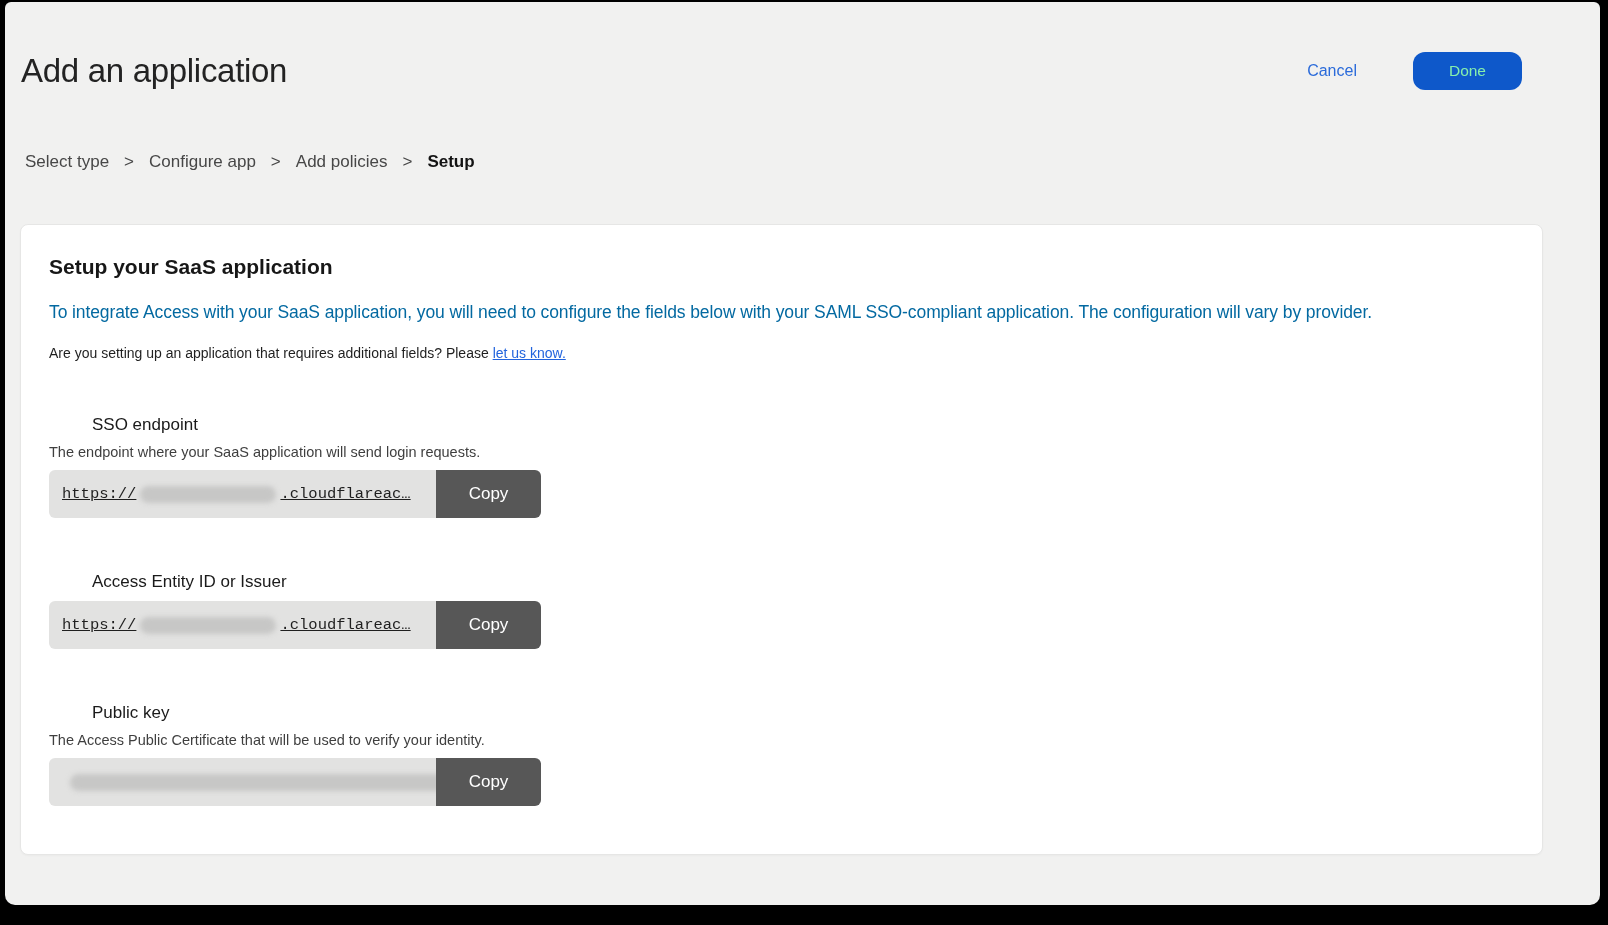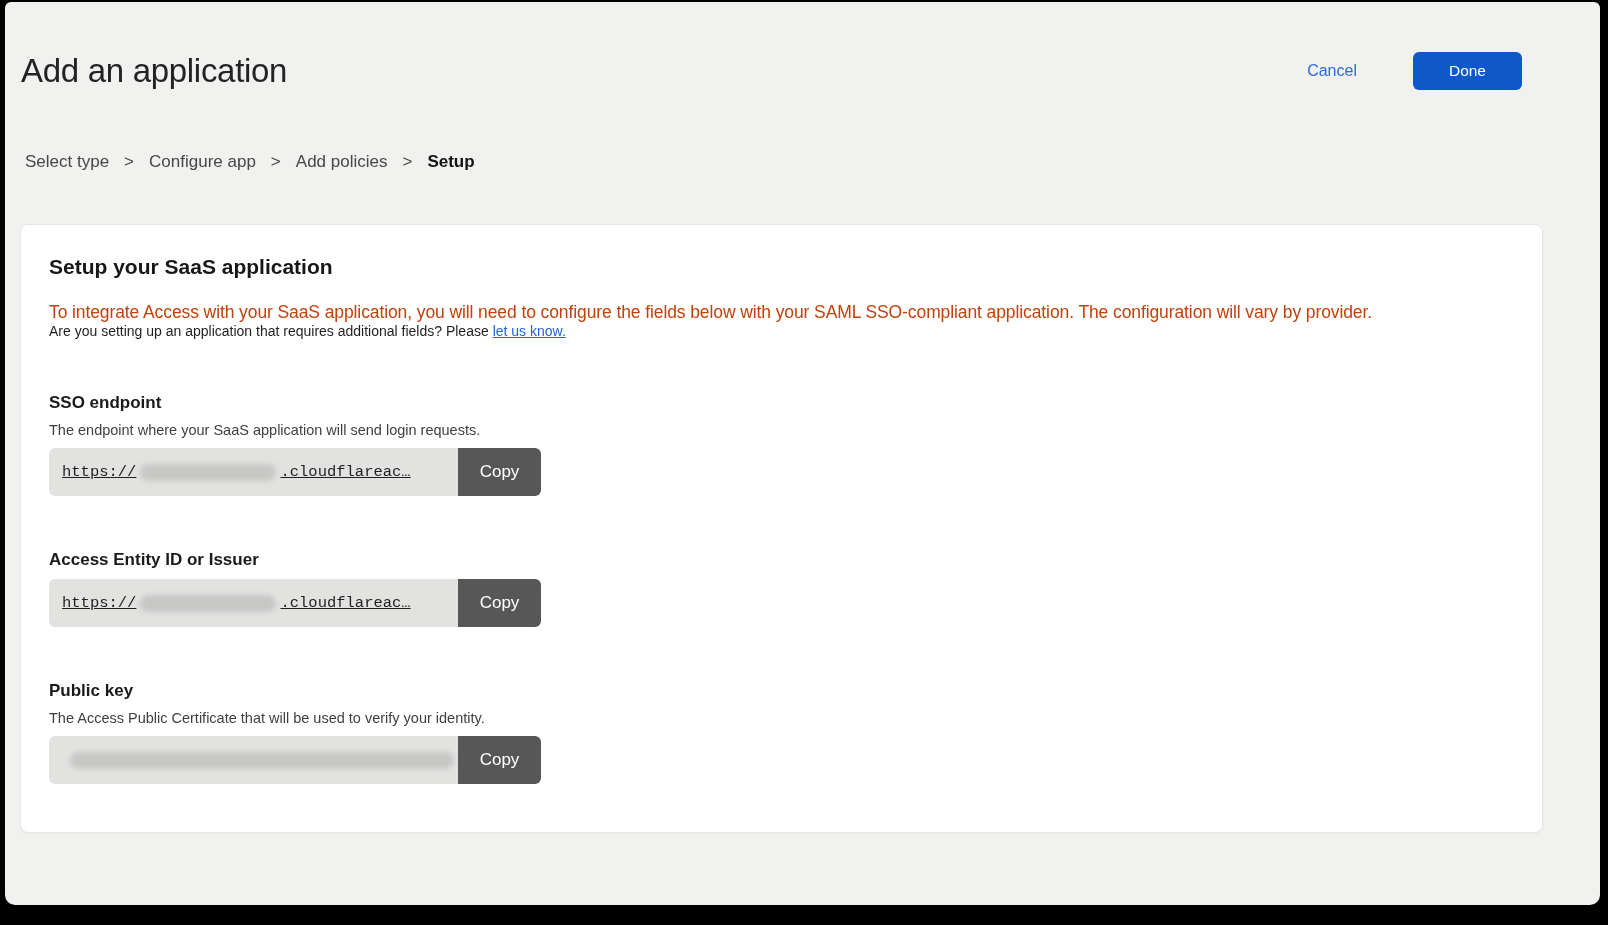--- a/index.html
+++ b/index.html
@@ -37,23 +37,23 @@
     gap: 56px;
   }
   .cancel-link {
     font-size: 16px;
     color: #2b6bda;
     cursor: pointer;
     text-decoration: none;
   }
   .done-btn {
     background: #0e58ca;
-    color: #ffffff;
+    color: #86efac;
     border: none;
-    border-radius: 6px;
+    border-radius: 12px;
     font-family: "Liberation Sans", sans-serif;
     font-size: 15.5px;
     padding: 10px 36px;
     cursor: pointer;
   }
   
   .breadcrumb {
     margin: 62px 0 0 20px;
     font-size: 17px;
     color: #474747;
@@ -75,39 +75,41 @@
     box-shadow: 0 1px 2px rgba(0,0,0,0.03);
   }
   .card-heading {
     font-size: 21px;
     font-weight: 700;
     color: #171717;
     margin-bottom: 23px;
   }
   .card-intro {
     font-size: 17.5px;
-    color: #c2410c;
+    color: #0369a1;
+    margin-bottom: 22px;
     letter-spacing: -0.1px;
   }
   .card-note {
     font-size: 14px;
     color: #1f1f1f;
   }
   .card-note a {
     color: #2264dd;
     text-decoration: underline;
     cursor: pointer;
   }
   
   .field { margin-top: 54px; }
   .field-label {
     font-size: 17px;
-    font-weight: 700;
+    font-weight: 400;
     color: #1a1a1a;
     margin-bottom: 9px;
+    margin-left: 43px;
   }
   .field-desc {
     font-size: 14.5px;
     color: #3f3f3f;
     margin-bottom: 10px;
   }
   .code-box {
     display: flex;
     width: 492px;
     height: 48px;
@@ -132,21 +134,21 @@
     height: 17px;
     background: #c7c7c6;
     border-radius: 9px;
     filter: blur(2.5px);
     margin: 0 4px;
     flex-shrink: 0;
   }
   .blob-sm { width: 136px; }
   .blob-lg { width: 384px; margin-left: 8px; }
   .copy-btn {
-    width: 83px;
+    width: 105px;
     flex-shrink: 0;
     background: #575757;
     border: none;
     color: #ffffff;
     font-family: "Liberation Sans", sans-serif;
     font-size: 17px;
     cursor: pointer;
   }
 </style>
 </head>

